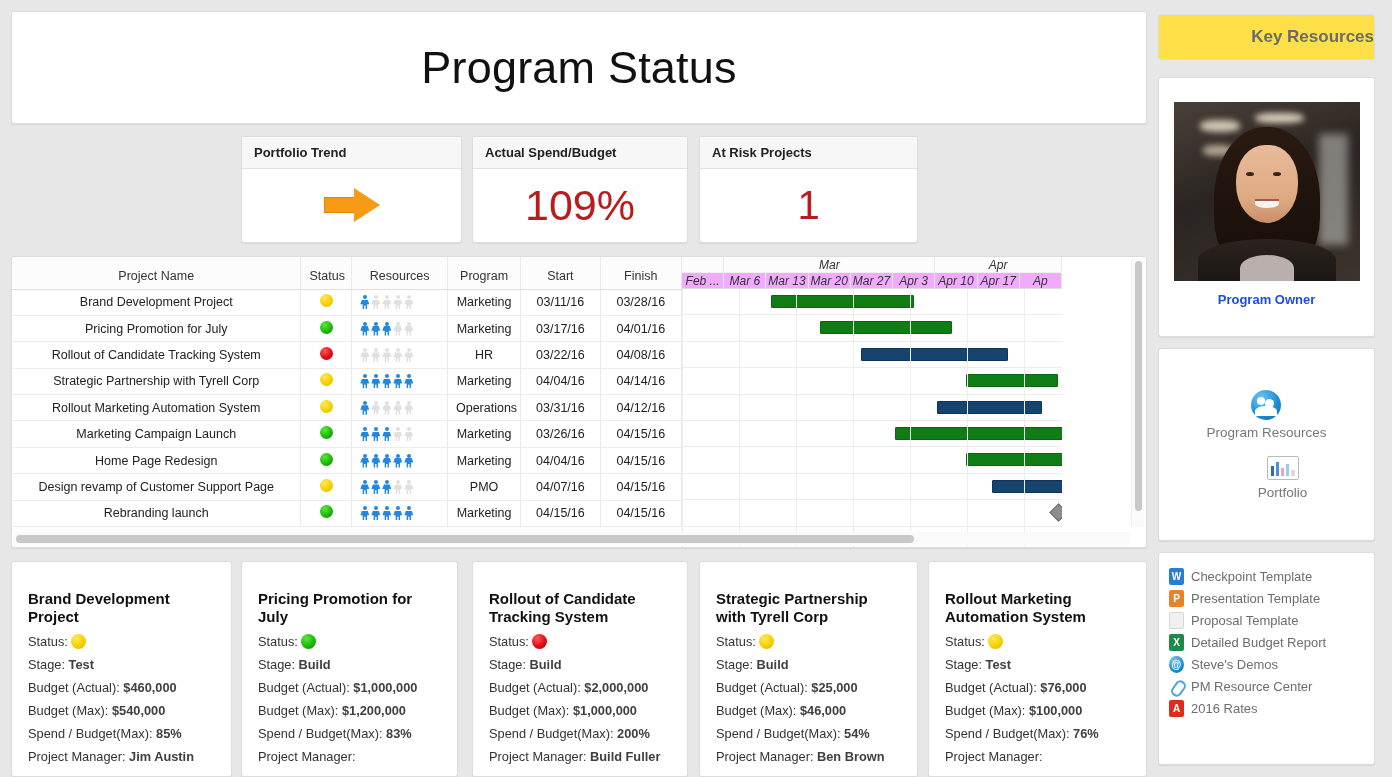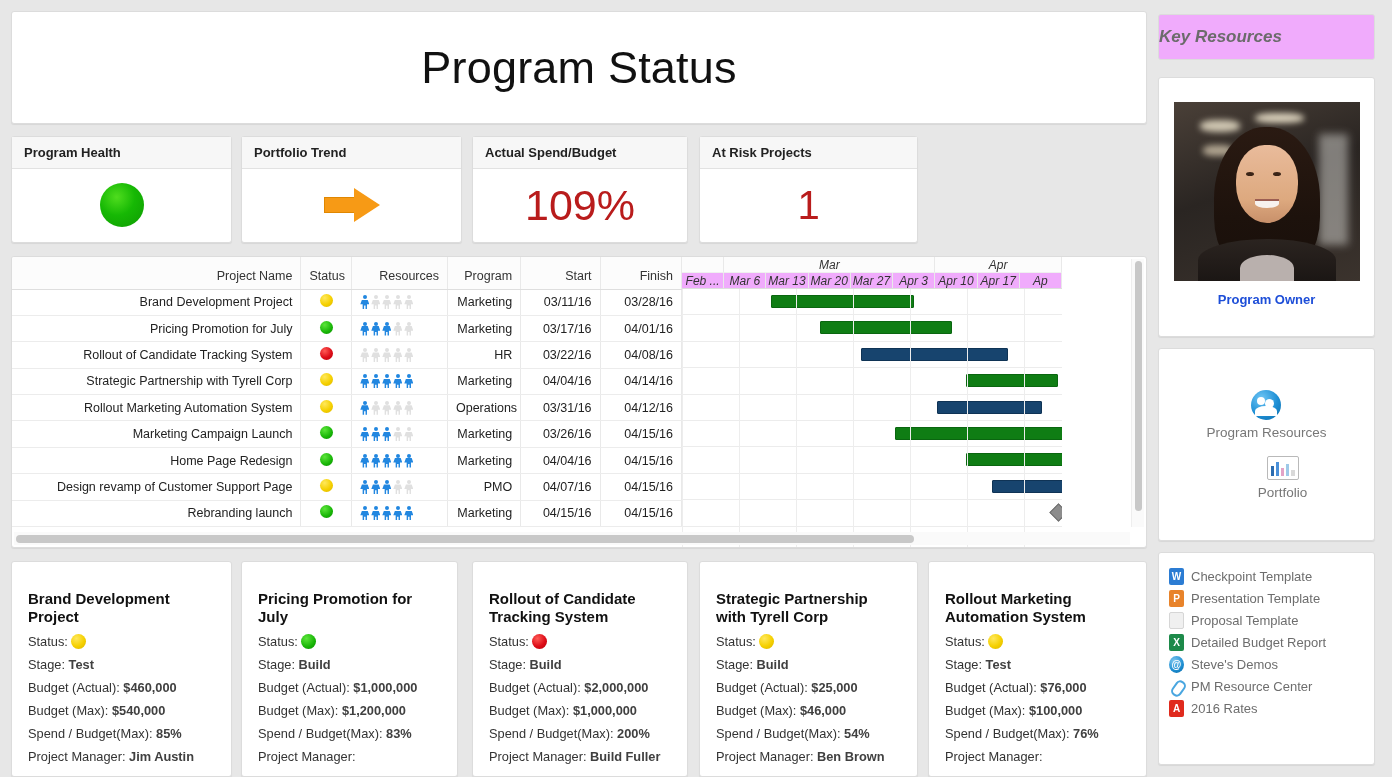--- a/index.html
+++ b/index.html
@@ -85,21 +85,21 @@
   }
   .tbl-wrap { position: relative; width: 100%; height: 100%; }
   table.grid { border-collapse: collapse; table-layout: fixed; }
   .left-grid {
     position: absolute; left: 0; top: 0; width: 670px;
   }
   .left-grid th, .left-grid td {
     border-right: 1px solid #e9e9e9;
     border-bottom: 1px solid #ececec;
     font-size: 12.5px; color: #222;
-    padding: 0 8px; height: 26.4px; text-align: right;
+    padding: 0 8px; height: 26.4px; text-align: center;
     white-space: nowrap; overflow: hidden;
   }
   .left-grid thead th {
     height: 32px; font-weight: normal; color: #333;
     background: #fcfcfc; border-bottom: 1px solid #dedede;
     vertical-align: bottom; padding-bottom: 6px;
   }
   .c-name { width: 284px; }
   .c-status { width: 50px; text-align: center !important; }
   .c-res { width: 94px; }
@@ -181,22 +181,22 @@
   .pcard h3 {
     margin: 14px 0 9px 0; font-size: 15px; font-weight: bold; color: #111;
     line-height: 1.17;
   }
   .prow { font-size: 12.8px; color: #333; margin-bottom: 9px; line-height: 1.1; }
   .prow b { color: #404040; }
 
   
   #kr-head {
     position: absolute; left: 1158px; top: 14px; width: 217px; height: 46px;
-    display:flex; align-items:center; justify-content:flex-start;
-    background:#f0abfc; border:1px solid #dcdcdc; border-radius:3px;font-style:italic;
+    display:flex; align-items:center; justify-content:flex-end;
+    background:#fde047; border:1px solid #dcdcdc; border-radius:3px;
   }
   #kr-head span { font-size: 17px; font-weight: bold; color: #6b6b6b; }
 
   #owner-card {
     position: absolute; left: 1158px; top: 77px; width: 217px; height: 260px;
     display:flex; flex-direction:column; align-items:center; padding-top: 24px;
   }
   .photo {
     width: 186px; height: 179px; position: relative; overflow: hidden;
     background: linear-gradient(160deg,#4a4038 0%,#2a2522 45%,#3b332d 100%);
@@ -304,26 +304,20 @@
 </style>
 </head>
 <body>
 
 <div class="page">
 
   <div class="card" id="title-banner">
     <div class="title">Program Status</div>
   </div>
 
-  <div class="card kpi" id="kpi-health">
-    <div class="card-head">Program Health</div>
-    <div class="body">
-      <div class="green-ball"></div>
-    </div>
-  </div>
 
   <div class="card kpi" id="kpi-trend">
     <div class="card-head">Portfolio Trend</div>
     <div class="body">
       <div class="arrow-right">
         <div class="stem"></div>
           <div class="head"></div>
       </div>
     </div>
   </div>

